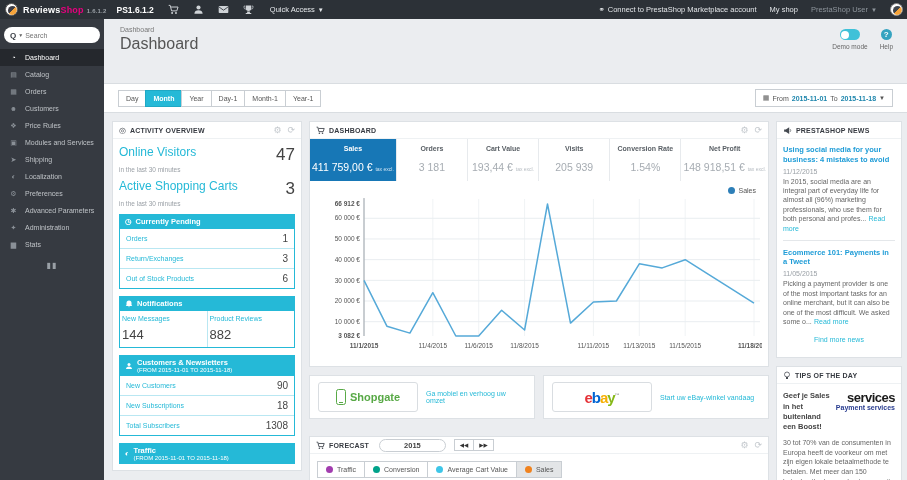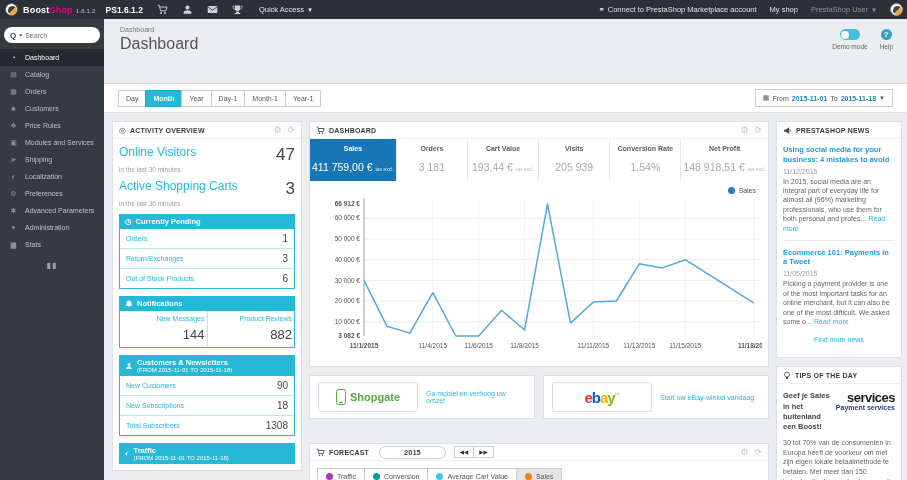--- a/index.html
+++ b/index.html
@@ -79,21 +79,21 @@
   .big-stat .bs-value { margin-left:auto; font-size:17px; color:#444; }
   .bs-sub { font-size:6.5px; color:#9aa0a6; margin:1px 0 6px 0; }
   .cyan-bar { background:#25b9d7; color:#fff; font-size:7.5px; font-weight:bold; padding:3px 6px; display:flex; align-items:center; gap:4px; margin-top:7px; }
   .cyan-bar .sub { display:block; font-size:6px; font-weight:normal; }
   .cyan-list { border:1px solid #25b9d7; border-top:none; }
   .cyan-row { display:flex; align-items:center; padding:4px 6px; border-bottom:1px solid #b9e7f2; }
   .cyan-row:last-child { border-bottom:none; }
   .cyan-row .cr-label { font-size:7px; color:#25b9d7; cursor:pointer; }
   .cyan-row .cr-value { margin-left:auto; font-size:10px; color:#444; }
   .notif-cols { display:flex; border:1px solid #25b9d7; border-top:none; }
-  .notif-col { flex:1; text-align:right; padding:4px 2px 5px 2px; cursor:pointer; }
+  .notif-col { flex:1; text-align:left; padding:4px 2px 5px 2px; cursor:pointer; }
   .notif-col + .notif-col { border-left:1px solid #b9e7f2; }
   .notif-label { font-size:7px; color:#25b9d7; }
   .notif-value { font-size:13px; color:#444; margin-top:5px; }
 
   
   .kpi-row { display:flex; }
   .kpi { flex:1; text-align:center; padding:6px 2px 8px 2px; border-right:1px solid #e7eaed; cursor:pointer; }
   .kpi:last-child { border-right:none; }
   .kpi-label { font-size:7px; font-weight:bold; color:#5a6066; }
   .kpi-value { font-size:10.5px; color:#a6acb2; margin-top:9px; white-space:nowrap; }
@@ -101,21 +101,21 @@
   .kpi.active { background:#1777b6; }
   .kpi.active .kpi-label { color:#fff; }
   .kpi.active .kpi-value { color:#fff; }
   .kpi.active .kpi-suffix { color:#cfe3f2; }
 
   .chart-wrap { padding:4px 8px 2px 8px; }
   .chart-legend { text-align:right; font-size:7px; color:#555; padding:2px 4px 0 0; }
   .legend-dot { display:inline-block; width:7px; height:7px; border-radius:50%; vertical-align:-1px; margin-right:3px; }
 
   
-  .mod-row { display:flex; gap:8px; margin-bottom:24px; }
+  .mod-row { display:flex; gap:8px; margin-bottom:17px; }
   .mod-card { flex:1; background:#fff; border:1px solid #dde1e5; display:flex; align-items:center; padding:6px 8px; gap:8px; }
   .logo-box { border:1px solid #d9dde1; border-radius:3px; width:100px; height:30px; display:flex; align-items:center; justify-content:center; gap:4px; flex:none; background:#fff; }
   .sg-phone { width:10px; height:16px; border:1.5px solid #58a946; border-radius:2.5px; position:relative; }
   .sg-phone:before { content:""; position:absolute; left:2px; bottom:1px; right:2px; height:1.5px; background:#58a946; }
   .sg-text { font-size:11px; font-weight:bold; color:#58a946; }
   .ebay-logo { font-size:15px; font-weight:bold; letter-spacing:-1px; }
   .ebay-logo .e1{color:#e53238}.ebay-logo .e2{color:#0064d2}.ebay-logo .e3{color:#f5af02}.ebay-logo .e4{color:#86b817}
   .ebay-tm { font-size:5px; color:#999; vertical-align:super; letter-spacing:0; }
   .mod-link { font-size:7px; color:#25b9d7; cursor:pointer; }
 
@@ -145,21 +145,21 @@
   .ing-main { font-size:13px; font-weight:bold; color:#1a1a1a; letter-spacing:-.5px; line-height:1; }
   .ing-sub { font-size:7px; font-weight:bold; color:#283c8f; line-height:1.1; }
   .tips-headline { font-size:7.5px; font-weight:bold; color:#444; line-height:1.35; }
   .tips-text { clear:none; font-size:7px; color:#666; line-height:1.4; margin-top:6px; }
 </style>
 </head>
 <body>
 
 <div class="topbar">
   <div class="logo-circle"></div>
-  <div class="brand"><span>Boost</span><span class="shop">Shop</span><span class="brand-ver">1.6.1.2</span></div>
+  <div class="brand"><span>Reviews</span><span class="shop">Shop</span><span class="brand-ver">1.6.1.2</span></div>
   <div class="shop-tag">PS1.6.1.2</div>
   <div class="tb-icons">
     <span class="tb-ic">
         <svg width="11" height="11" viewBox="0 0 16 16">
           <path d="M1 2h2.2l2 8h7.6l1.8-5.6H4.4" fill="none" stroke="#cfd3d7" stroke-width="1.4"></path>
           <circle cx="6" cy="13" r="1.4" fill="#cfd3d7"></circle>
           <circle cx="11.6" cy="13" r="1.4" fill="#cfd3d7"></circle>
         </svg>
       </span>
     <span class="tb-ic">

